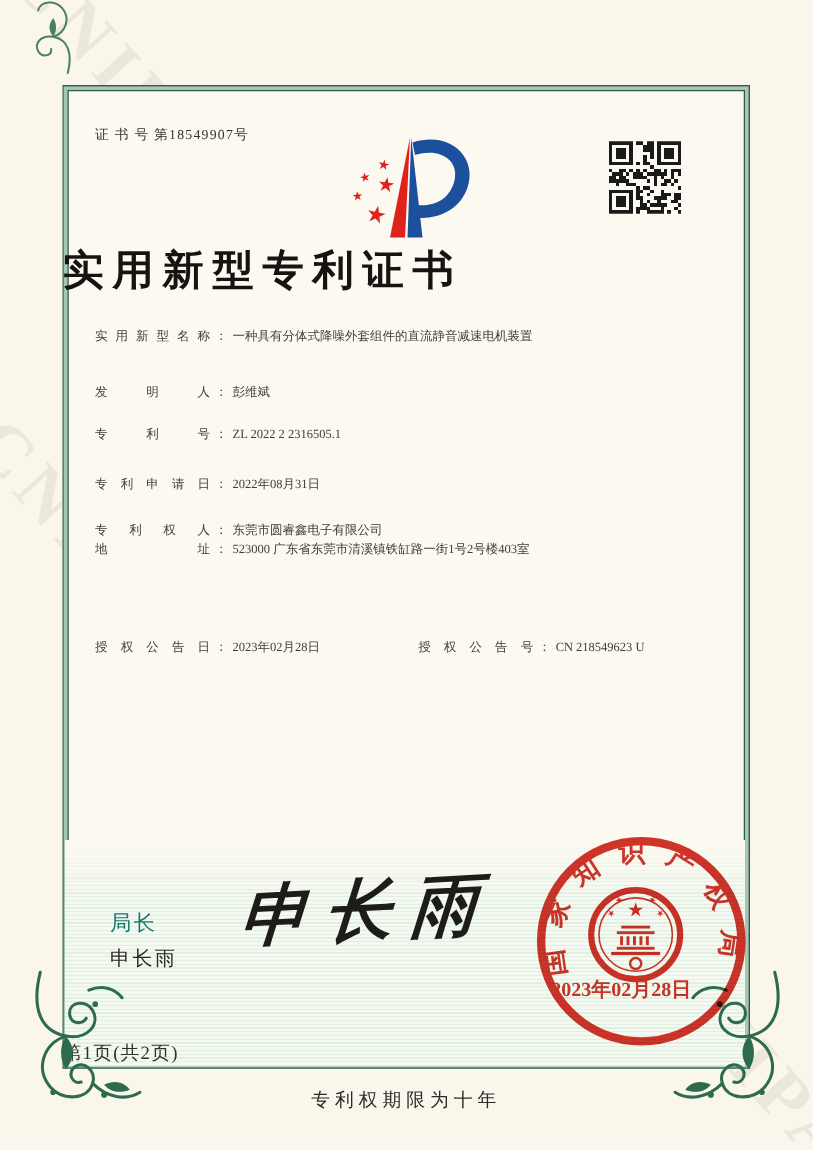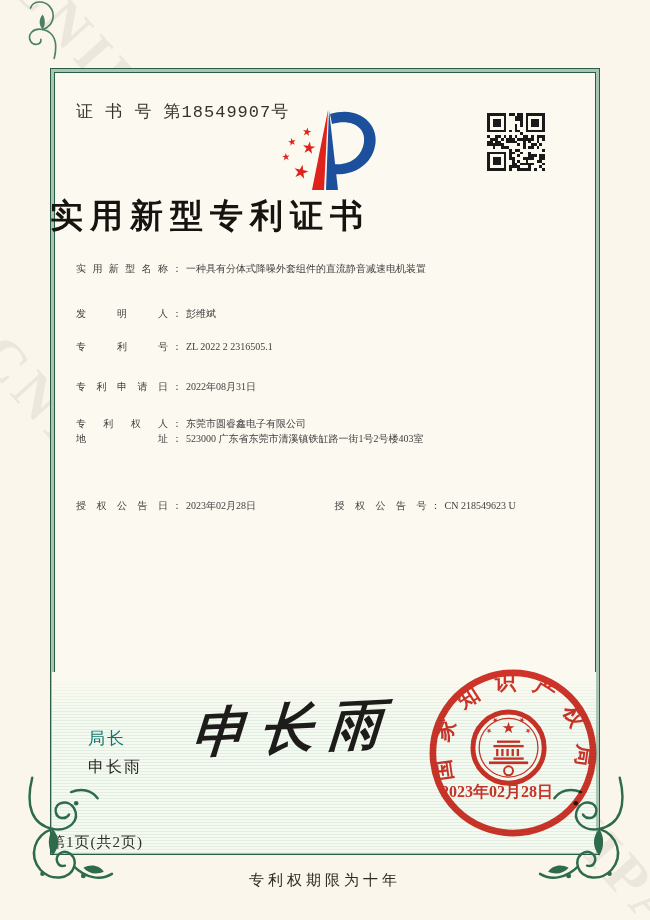--- a/index.html
+++ b/index.html
@@ -8,22 +8,22 @@
   .wm{position:absolute;font-family:"Liberation Serif",serif;font-weight:bold;
       font-size:58px;letter-spacing:7px;color:rgba(140,126,105,0.12);
       transform:rotate(48deg);white-space:nowrap;z-index:0;pointer-events:none;}
   .frame{position:absolute;left:50px;top:68px;width:548px;height:785px;
          background:#fcf9f0;border:1px solid #2d5c46;
          box-shadow:inset 0 0 0 3px #a9c6b4, inset 0 0 0 4px #2d5c46;z-index:1;}
   .green-band{position:absolute;left:52px;top:672px;width:544px;height:181px;z-index:1;
       background-image:
         linear-gradient(to bottom, rgba(252,249,240,1) 0px, rgba(252,249,240,0) 45px),
         repeating-linear-gradient(to bottom,#e2eedf 0px,#e2eedf 1px,#f4f9f1 1px,#f4f9f1 3px);}
-  .cert-no{position:absolute;left:76px;top:100px;font-size:17px;color:#39322c;
-           letter-spacing:1px;z-index:2;font-family:Liberation Mono, monospace;}
+  .cert-no{position:absolute;left:76px;top:100px;font-size:11px;color:#39322c;
+           letter-spacing:1px;z-index:2;}
   .logo{position:absolute;left:266px;top:104px;width:130px;height:90px;z-index:2;}
   .qr{position:absolute;left:487px;top:113px;width:58px;height:58px;z-index:2;
       shape-rendering:crispEdges;}
   .title{position:absolute;left:50px;top:194px;width:548px;text-align:left;
          font-size:33px;font-weight:bold;letter-spacing:7px;color:#161310;z-index:2;}
   .row{position:absolute;left:76px;width:500px;font-size:10px;color:#404040;
        white-space:nowrap;z-index:2;}
   .lbl{display:inline-block;width:92px;text-align:justify;text-align-last:justify;
        vertical-align:top;}
   .colon{display:inline-block;padding:0 4px 0 4px;}
@@ -234,21 +234,21 @@
 </div>
 <div class="row" style="top:380px">
   <span class="lbl">专利申请日</span><span class="colon">：</span><span>2022年08月31日</span>
 </div>
 <div class="row" style="top:417px">
   <span class="lbl">专利权人</span><span class="colon">：</span><span>东莞市圆睿鑫电子有限公司</span>
 </div>
 <div class="row" style="top:432px">
   <span class="lbl">地址</span><span class="colon">：</span><span>523000 广东省东莞市清溪镇铁缸路一街1号2号楼403室</span>
 </div>
-<div class="row" style="top:499px">
+<div class="row" style="top:511px">
   <span class="grant-left">
     <span class="lbl">授权公告日</span><span class="colon">：</span><span>2023年02月28日</span>
   </span>
   <span>
     <span class="lbl">授权公告号</span><span class="colon">：</span><span>CN 218549623 U</span>
   </span>
 </div>
 
 <div class="paras">
 </div>

